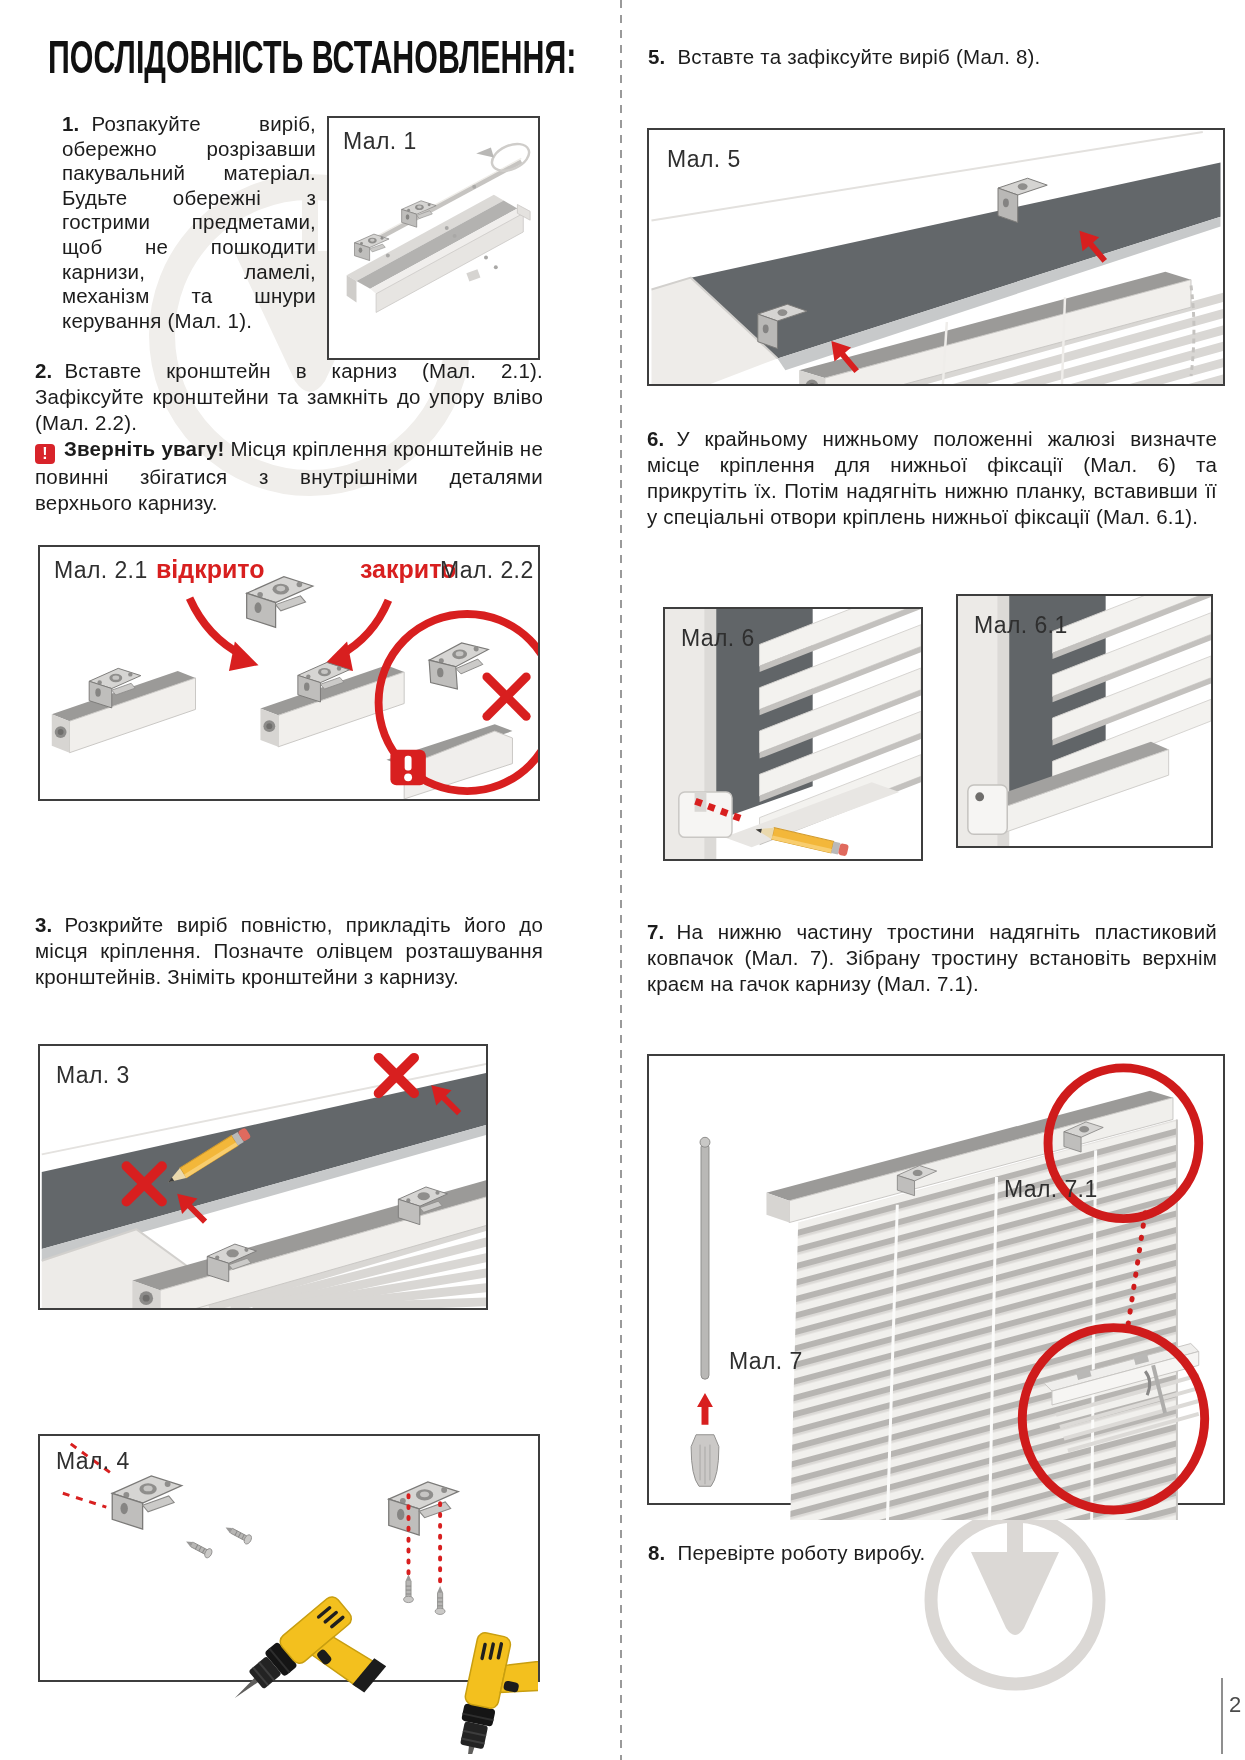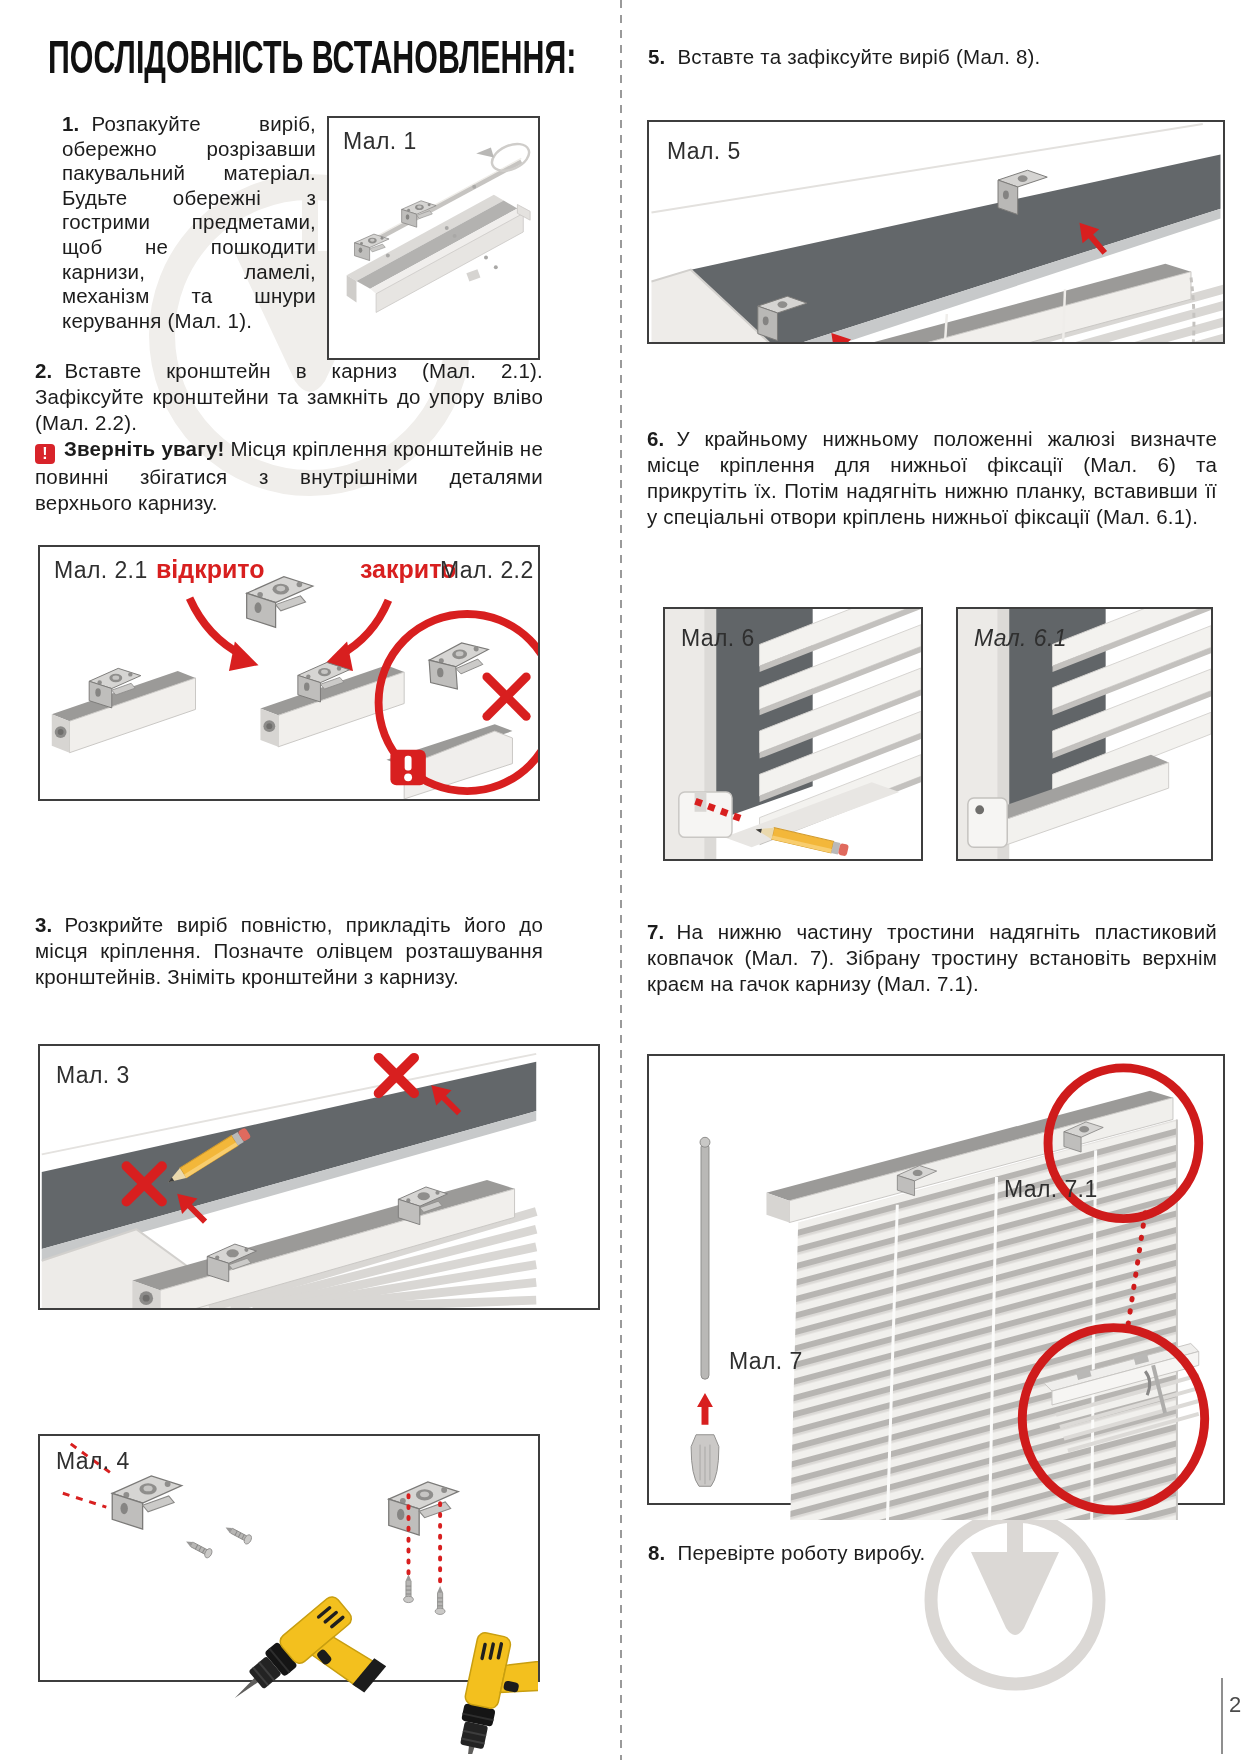--- a/index.html
+++ b/index.html
@@ -142,21 +142,21 @@
       <rect x="354" y="206" width="36" height="36" rx="6" fill="#d81f1f"></rect>
       <rect x="368.5" y="212" width="7" height="15" rx="3" fill="#ffffff"></rect>
       <circle cx="372" cy="234" r="4" fill="#ffffff"></circle>
     </svg>
   </div>
 
   <div class="step" style="left:35px;top:912px;width:508px;">
     <span class="num">3.</span><span>Розкрийте виріб повністю, прикладіть його до місця кріплення. Позначте олівцем розташування кронштейнів. Зніміть кронштейни з карнизу.</span>
   </div>
 
-  <div class="fig clip" style="left:38px;top:1044px;width:562px;height:266px;text-align:center;">
+  <div class="fig clip" style="left:38px;top:1044px;width:450px;height:266px;text-align:center;">
     <div class="figlabel" style="left:16px;top:16px;">Мал. 3</div>
     <svg width="498" height="262" viewBox="0 0 502 266">
       <defs>
         <g id="bkC">
           <polygon points="0,20 36,4 64,13 28,29" fill="#d6d5d3" stroke="#7b7a78" stroke-width="1.2"></polygon>
           <ellipse cx="33" cy="16" rx="8" ry="5.2" fill="#8f8e8c"></ellipse>
           <circle cx="13" cy="21.5" r="2.7" fill="#8f8e8c"></circle>
           <circle cx="51" cy="11.5" r="2.7" fill="#8f8e8c"></circle>
           <polygon points="0,20 28,29 28,53 0,44" fill="#bfbebc" stroke="#7b7a78" stroke-width="1.2"></polygon>
           <polygon points="28,31 52,22.5 57,28.5 33,37" fill="#cbcac8" stroke="#8a8987" stroke-width="1"></polygon>
@@ -255,21 +255,21 @@
       <use href="#s4" transform="translate(404,176) rotate(-90)"></use>
       <use href="#d4" transform="translate(262,210) rotate(-40)"></use>
       <use href="#d4" transform="translate(448,258) rotate(-78)"></use>
     </svg>
   </div>
 
   <div class="step" style="left:648px;top:44px;width:560px;text-align:left;">
     <span class="num">5.</span><span>Вставте та зафіксуйте виріб (Мал. 8).</span>
   </div>
 
-  <div class="fig clip" style="left:647px;top:120px;width:578px;height:224px;text-decoration:underline;">
+  <div class="fig clip" style="left:647px;top:128px;width:578px;height:258px;text-decoration:underline;">
     <div class="figlabel" style="left:18px;top:16px;">Мал. 5</div>
     <svg width="574" height="254" viewBox="0 0 578 258">
       <defs>
         <g id="cb5">
           <polygon points="0,11 30,1 50,8 20,18" fill="#d5d4d2" stroke="#7c7b79" stroke-width="1"></polygon>
           <ellipse cx="25" cy="9.5" rx="5" ry="3.4" fill="#8f8e8c"></ellipse>
           <polygon points="0,11 20,18 20,46 0,39" fill="#b9b8b6" stroke="#7c7b79" stroke-width="1"></polygon>
           <ellipse cx="8" cy="26" rx="3" ry="4.5" fill="#848382"></ellipse>
         </g>
       </defs>
@@ -338,21 +338,21 @@
         <rect x="0" y="-6" width="62" height="12" fill="#f3b73a" stroke="#d19a2d" stroke-width="1"></rect>
         <rect x="0" y="-6" width="62" height="4" fill="#f8cd6e"></rect>
         <polygon points="62,-6 80,0 62,6" fill="#ead9ae"></polygon>
         <polygon points="74,-2.2 80,0 74,2.2" fill="#3c3c3c"></polygon>
         <rect x="-7" y="-6" width="7" height="12" fill="#b9b9b9"></rect>
         <rect x="-16" y="-6" width="9" height="12" rx="3" fill="#e06a5e"></rect>
       </g>
     </svg>
   </div>
 
-  <div class="fig clip" style="left:956px;top:607px;width:257px;height:254px;font-style:italic;">
+  <div class="fig clip" style="left:956px;top:594px;width:257px;height:254px;">
     <div class="figlabel" style="left:16px;top:16px;">Мал. 6.1</div>
     <svg width="253" height="250" viewBox="0 0 257 254">
       <rect x="0" y="0" width="52" height="254" fill="#eceae7"></rect>
       <rect x="40" y="0" width="12" height="254" fill="#dcdad7"></rect>
       <polygon points="52,0 150,0 150,180 52,215" fill="#616568"></polygon>
       <g>
         <polygon points="96,36 257,-27 257,-5 96,58" fill="#f3f2ef" stroke="#d5d3d0" stroke-width="1"></polygon>
         <polygon points="96,58 257,-5 257,1 96,64" fill="#c3c1be"></polygon>
         <polygon points="96,80 257,17 257,39 96,102" fill="#f3f2ef" stroke="#d5d3d0" stroke-width="1"></polygon>
         <polygon points="96,102 257,39 257,45 96,108" fill="#c3c1be"></polygon>

